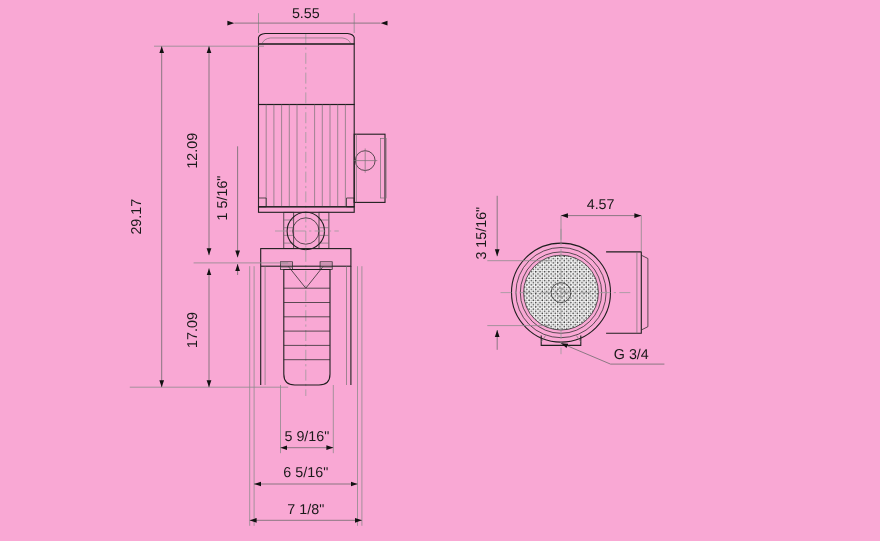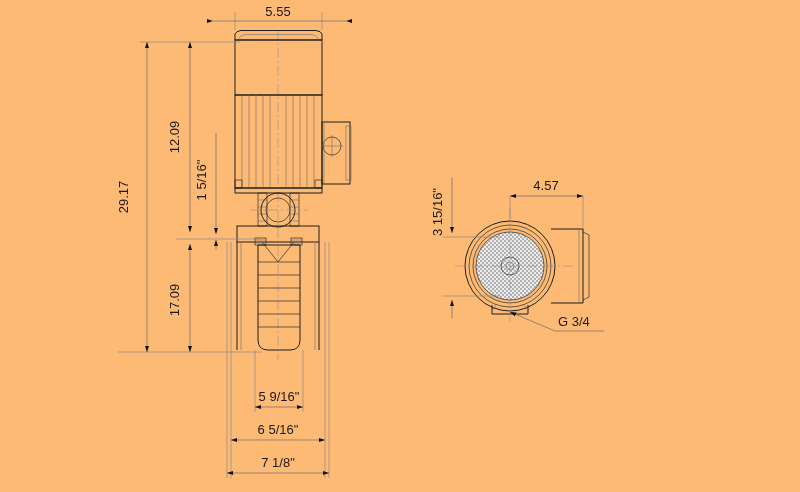--- a/index.html
+++ b/index.html
@@ -7,21 +7,21 @@
     padding: 0;
     background: #ffffff;
   }
   body {
     font-family: "Liberation Sans", sans-serif;
   }
   #canvas {
     position: relative;
     width: 800px;
     height: 492px;
-    background: #fdba74;
+    background: #f9a8d4;
     overflow: hidden;
   }
   svg.drawing {
     position: absolute;
     left: 0;
     top: 0;
     width: 800px;
     height: 492px;
   }
   .dimtext {

